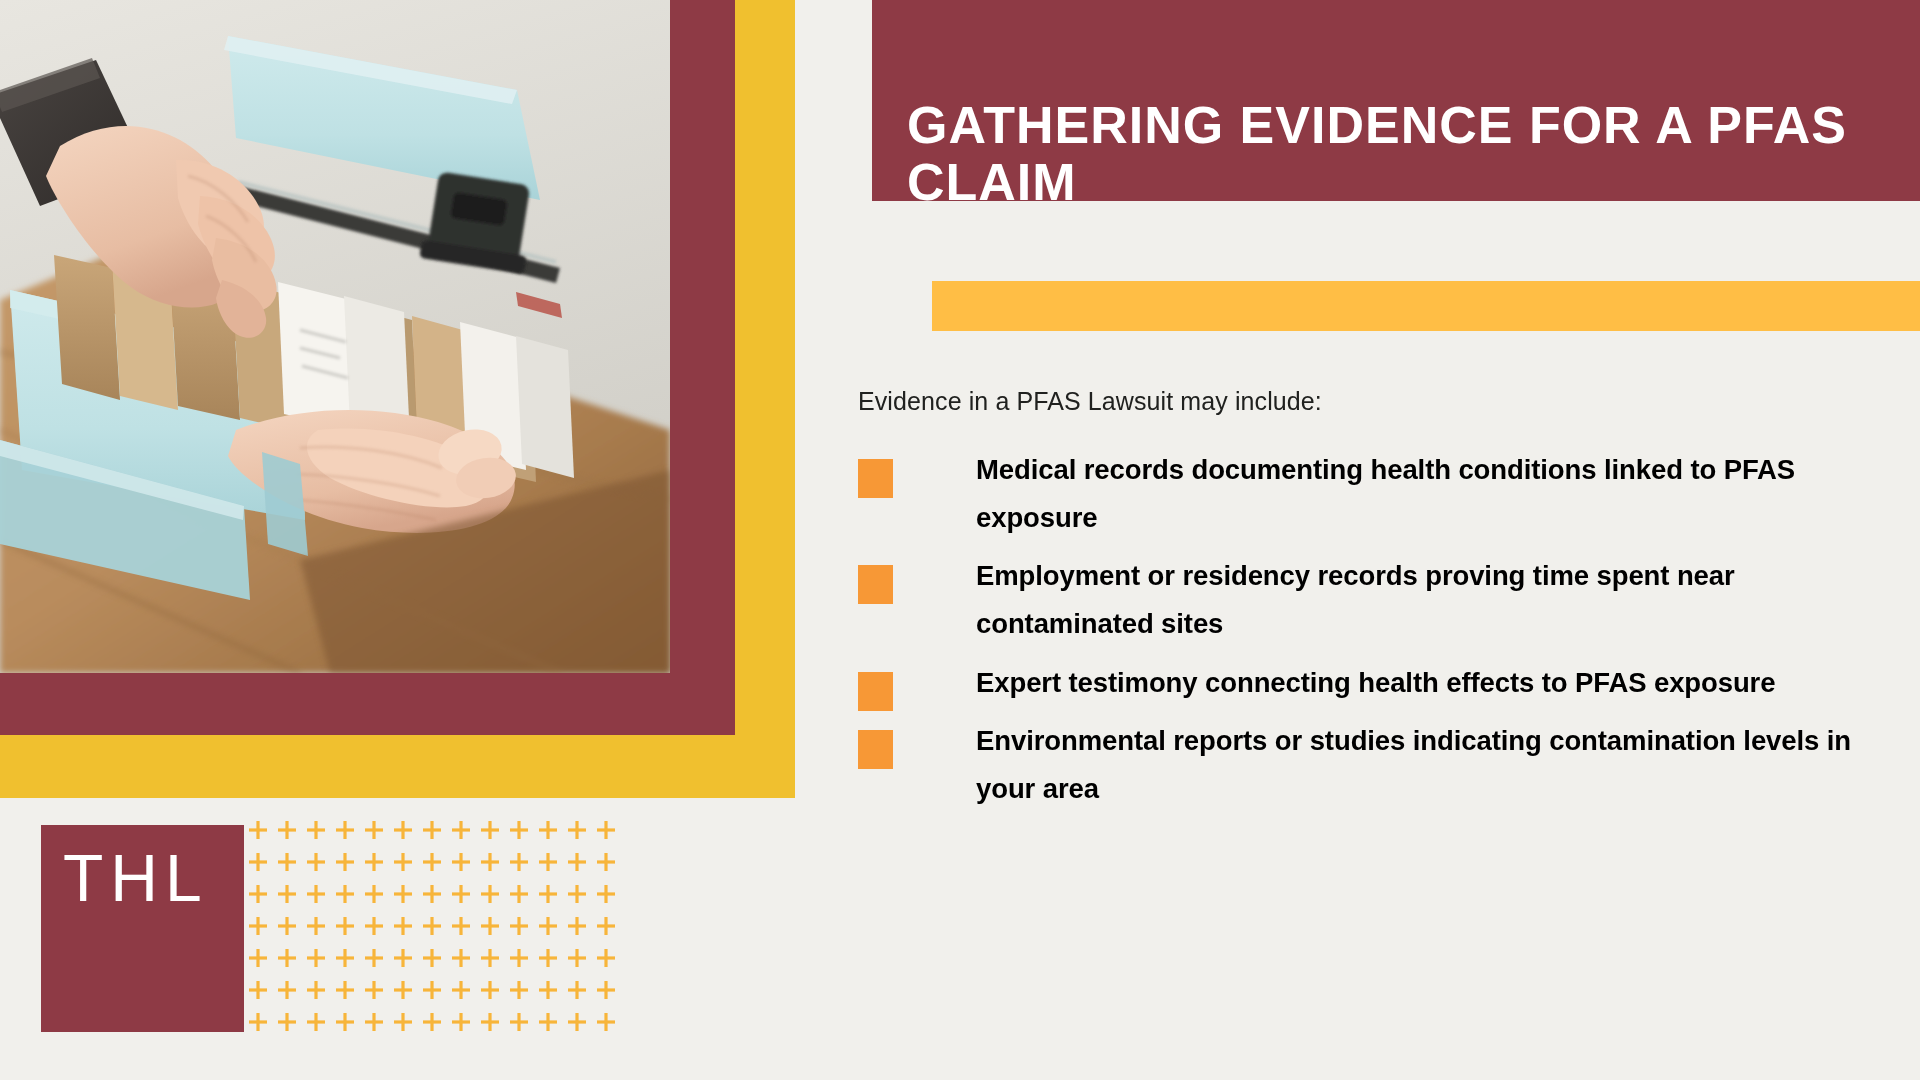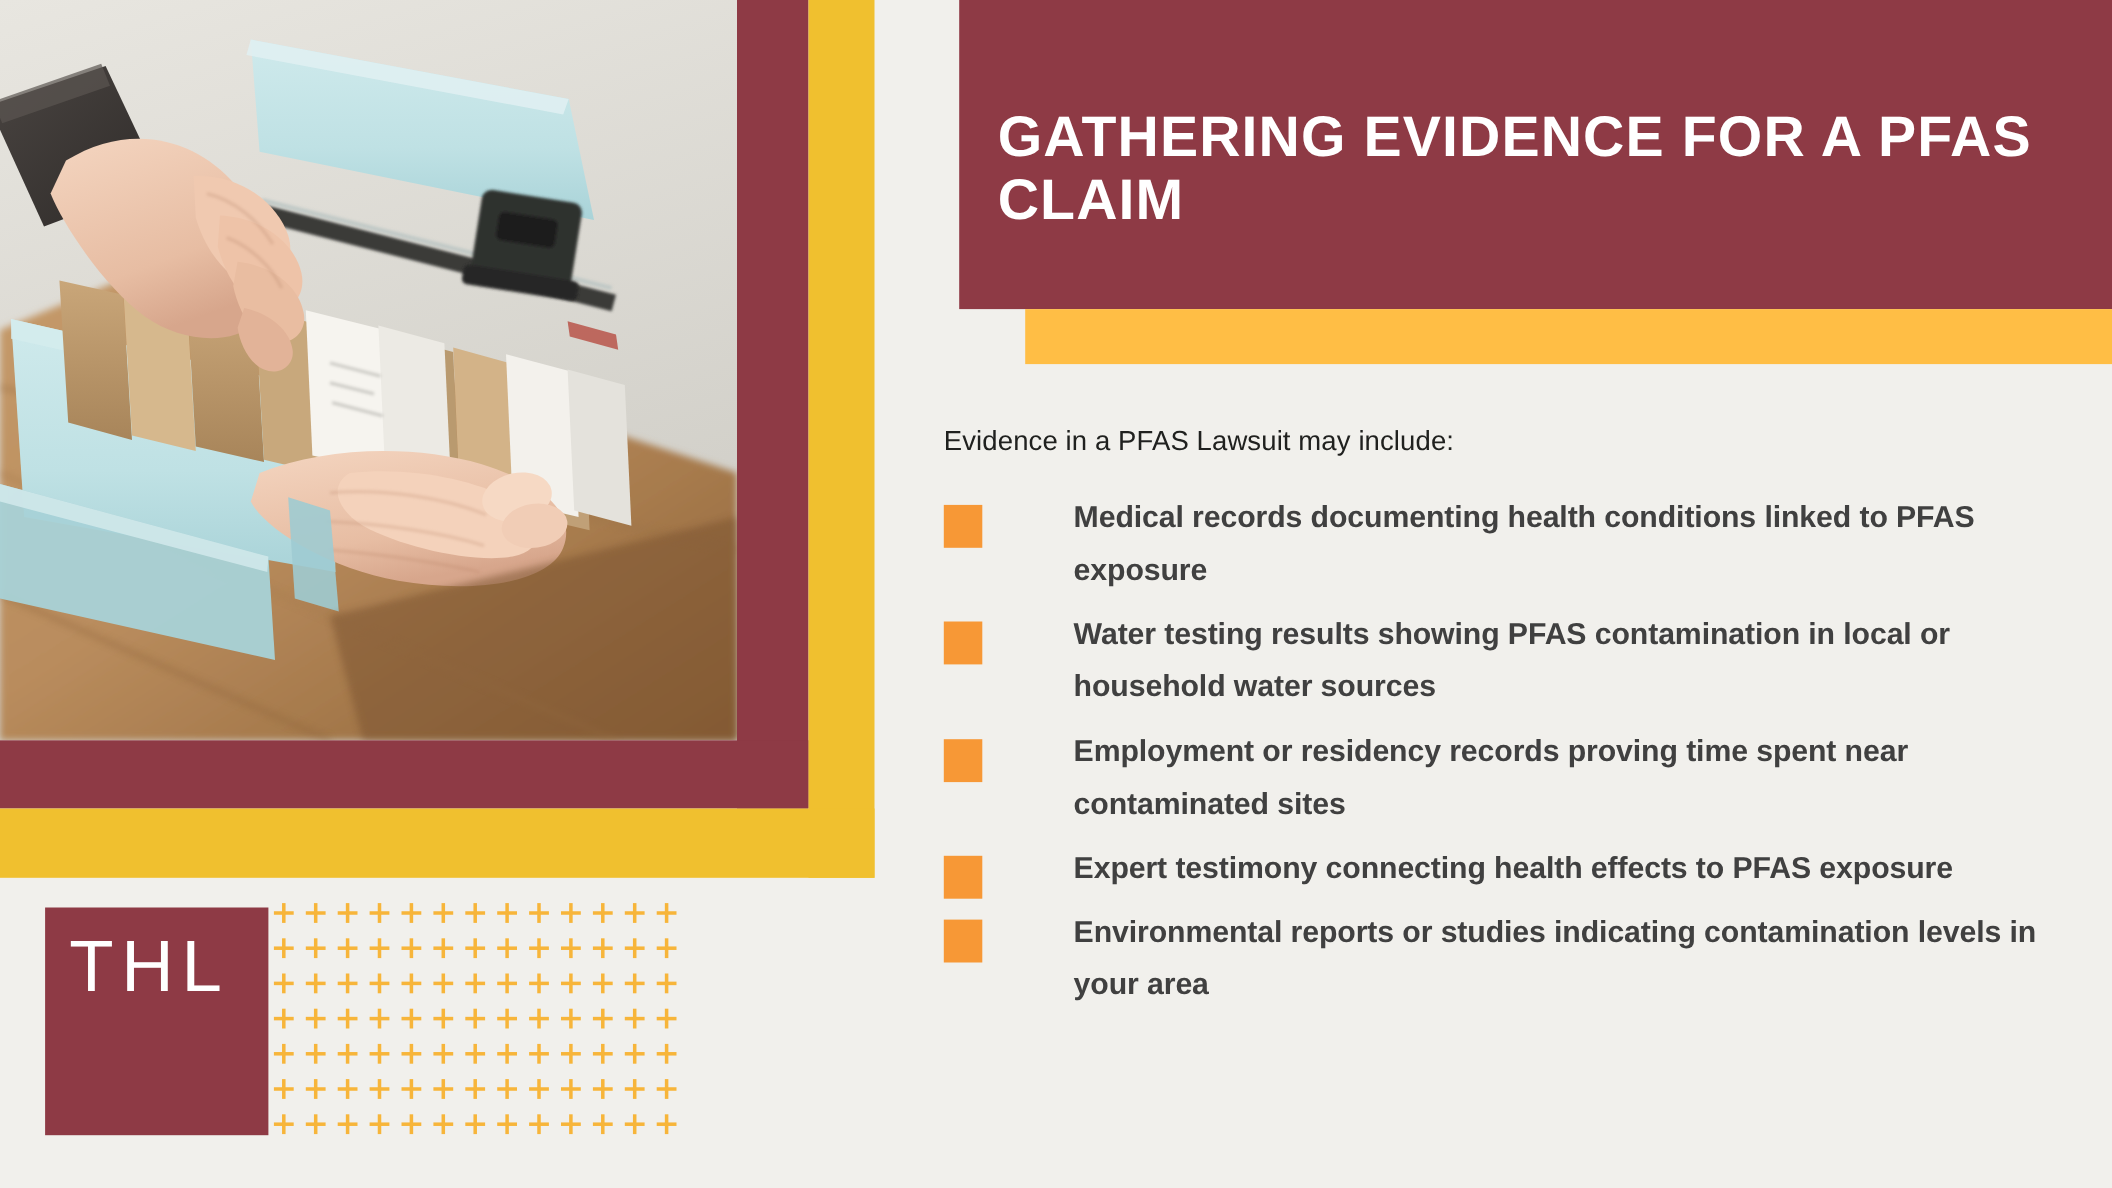--- a/index.html
+++ b/index.html
@@ -76,21 +76,21 @@
   #plus-pattern {
     position: absolute;
     left: 247px; top: 818px;
     width: 390px; height: 235px;
   }
 
   
   #title-block {
     position: absolute;
     left: 872px; top: 0;
-    width: 1048px; height: 281px;
+    width: 1048px; height: 201px;
     background: #8e3a45;
   }
   #title-text {
     position: absolute;
     left: 35px; top: 62px;
     right: 24px;
     color: #ffffff;
     font-size: 52px;
     font-weight: 700;
     line-height: 1.09;
@@ -127,21 +127,21 @@
   .bullet-marker {
     position: absolute;
     left: 0; top: 13px;
     width: 35px; height: 39px;
     background: #f79836;
   }
   .bullet-text {
     display: block;
     font-size: 27.5px;
     font-weight: 700;
-    color: #404040;
+    color: #000000;
     line-height: 1.75;
     letter-spacing: -0.1px;
     font-family: "Liberation Sans", sans-serif;
   }
 </style>
 </head>
 <body>
 
 <div id="page">
 
@@ -395,24 +395,20 @@
 
   <div id="content">
     <p id="intro-line">Evidence in a PFAS Lawsuit may include:</p>
     <ul class="bullet-list">
       <li class="bullet-item">
         <span class="bullet-marker"></span>
         <span class="bullet-text">Medical records documenting health conditions linked to PFAS exposure</span>
       </li>
       <li class="bullet-item">
         <span class="bullet-marker"></span>
-        <span class="bullet-text">Water testing results showing PFAS contamination in local or household water sources</span>
-      </li>
-      <li class="bullet-item">
-        <span class="bullet-marker"></span>
         <span class="bullet-text">Employment or residency records proving time spent near contaminated sites</span>
       </li>
       <li class="bullet-item">
         <span class="bullet-marker"></span>
         <span class="bullet-text">Expert testimony connecting health effects to PFAS exposure</span>
       </li>
       <li class="bullet-item">
         <span class="bullet-marker"></span>
         <span class="bullet-text">Environmental reports or studies indicating contamination levels in your area</span>
       </li>

